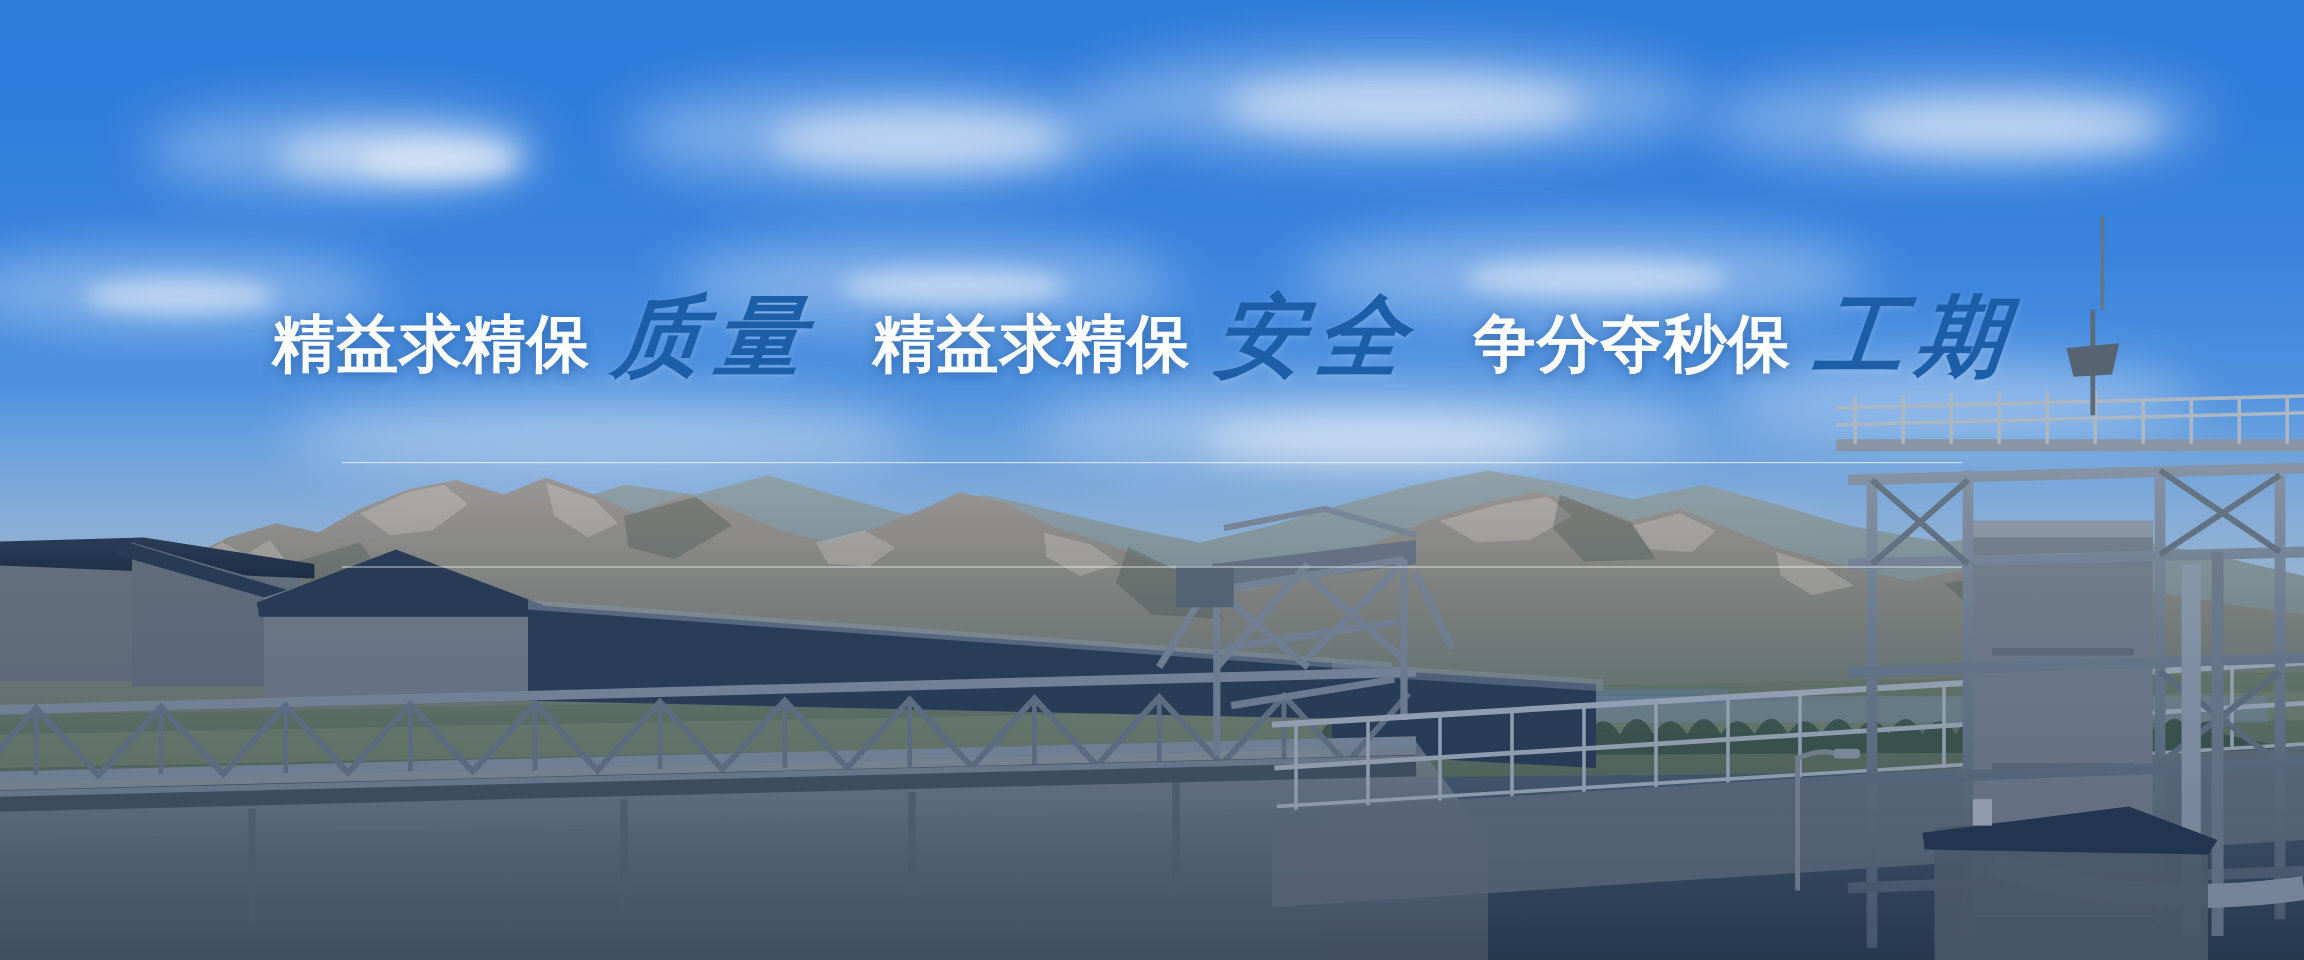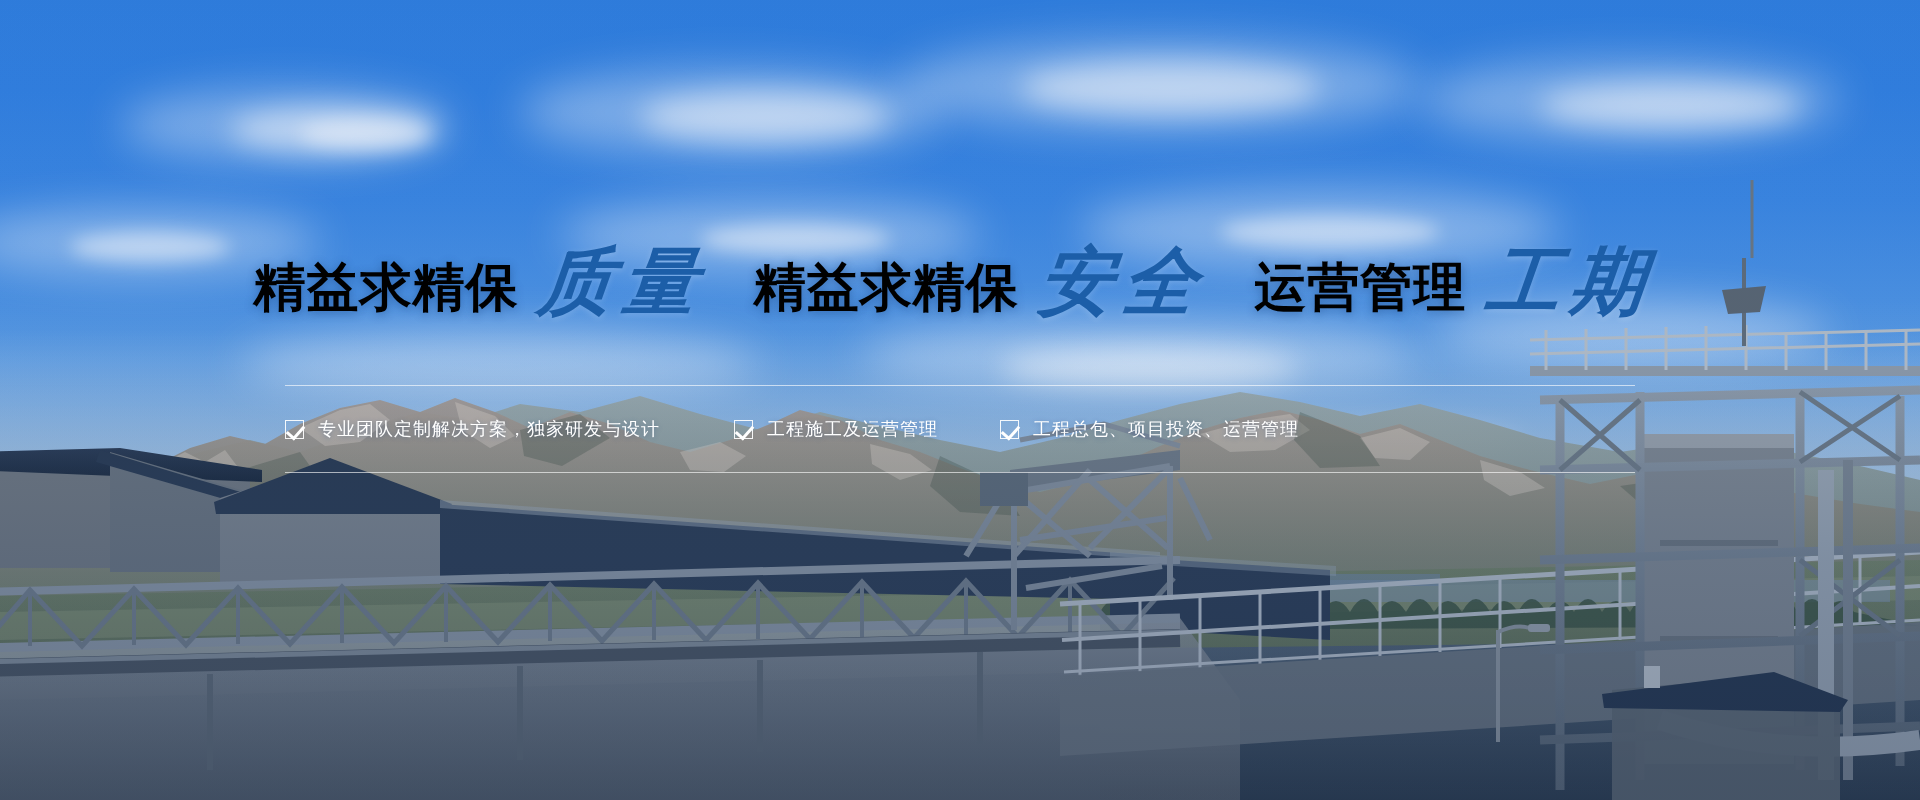--- a/index.html
+++ b/index.html
@@ -58,21 +58,21 @@
   .headline {
     position:absolute; left:0; top:250px; width:1920px;
     text-align:center;
     white-space:nowrap;
     line-height:1;
   }
   .hl-w {
     display:inline-block;
     font-size:52px;
     font-weight:bold;
-    color:#000000;
+    color:#ffffff;
     letter-spacing:1px;
     vertical-align:middle;
     text-shadow:0 2px 10px rgba(20,60,120,0.45);
     font-family:"DejaVu Sans","Liberation Sans",sans-serif;
   }
   .hl-c {
     display:inline-block;
     font-size:74px;
     font-weight:bold;
     font-style:italic;
@@ -354,39 +354,23 @@
 
   <div class="overlay">
 
     <div class="headline">
       <span class="hl-w">精益求精保</span>
       <span class="hl-c">质量</span>
       <span class="gap"></span>
       <span class="hl-w">精益求精保</span>
       <span class="hl-c">安全</span>
       <span class="gap"></span>
-      <span class="hl-w">运营管理</span>
+      <span class="hl-w">争分夺秒保</span>
       <span class="hl-c">工期</span>
     </div>
 
     <div class="rule top"></div>
 
-    <div class="features">
-      <div class="feat">
-        <span class="chk"></span>
-        <span class="lbl">专业团队定制解决方案，独家研发与设计</span>
-      </div>
-      <span class="fsp1"></span>
-      <div class="feat">
-        <span class="chk"></span>
-        <span class="lbl">工程施工及运营管理</span>
-      </div>
-      <span class="fsp2"></span>
-      <div class="feat">
-        <span class="chk"></span>
-        <span class="lbl">工程总包、项目投资、运营管理</span>
-      </div>
-    </div>
 
     <div class="rule bot"></div>
 
   </div>
 </div>
 
 </body></html>

